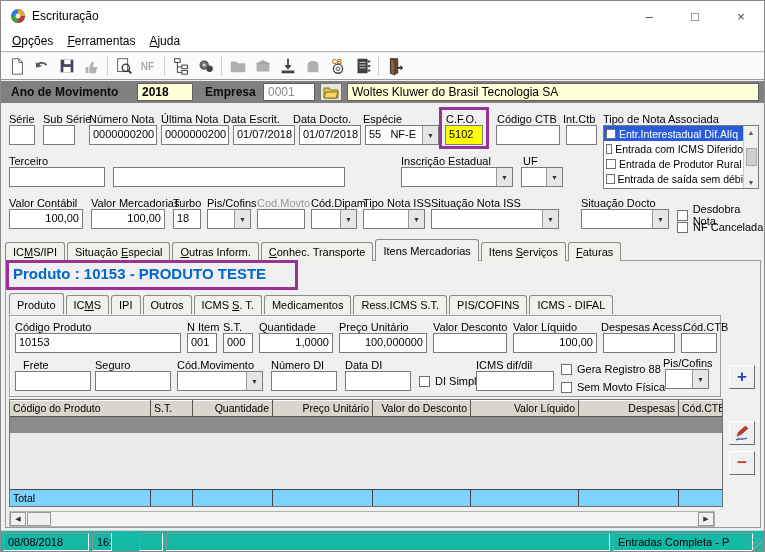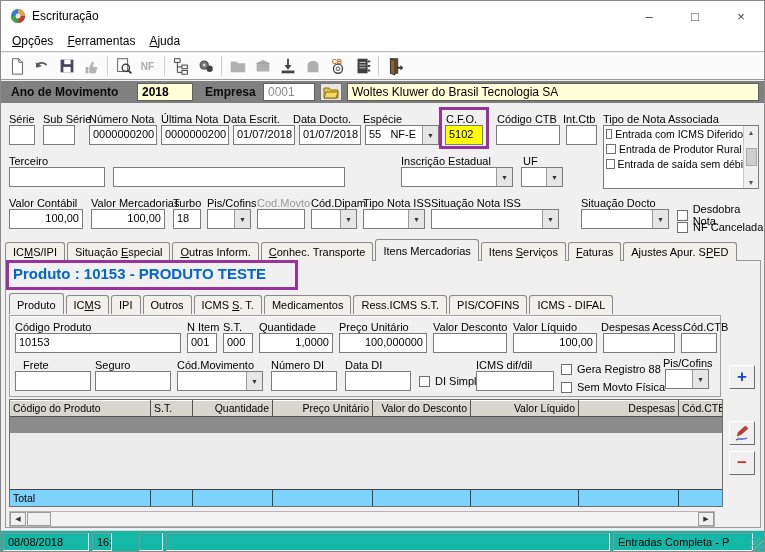--- a/index.html
+++ b/index.html
@@ -252,20 +252,24 @@
       <span class="combo-val">55   NF-E</span>
       <span class="combo-btn">▼</span>
     </div>
     <div class="fld" style="left:444px;top:22px;width:38px;background:#FFFF00;">5102</div>
     <div class="annot" style="left:438px;top:4px;width:50px;height:42px;"></div>
     <div class="fld" style="left:495px;top:22px;width:64px;"></div>
     <div class="fld" style="left:565px;top:22px;width:31px;"></div>
 
     <div class="nlist" style="left:602px;top:22px;width:156px;height:64px;">
       <div class="nlist-items">
+        <div class="nli sel">
+            <span class="chkbox"></span>
+            <span>Entr.Interestadual Dif.Alíq</span>
+          </div>
         <div class="nli">
             <span class="chkbox"></span>
             <span>Entrada com ICMS Diferido</span>
           </div>
         <div class="nli">
             <span class="chkbox"></span>
             <span>Entrada de Produtor Rural</span>
           </div>
         <div class="nli">
             <span class="chkbox"></span>
@@ -336,21 +340,20 @@
     </div>
 
     <div class="tabstrip" style="left:4px;top:136px;height:22px;">
       <div class="tab">IC<u>M</u>S/IPI</div>
       <div class="tab">Situação <u>E</u>special</div>
       <div class="tab"><u>O</u>utras Inform.</div>
       <div class="tab"><u>C</u>onhec. Transporte</div>
       <div class="tab active">Itens Mercadorias</div>
       <div class="tab">Itens <u>S</u>erviços</div>
       <div class="tab"><u>F</u>aturas</div>
-      <div class="tab">Ajustes Apur. S<u>P</u>ED</div>
     </div>
 
     <div class="tabpanel" style="left:4px;top:157px;width:756px;height:268px;"></div>
 
     <div class="prod-header" style="left:12px;top:162px;">Produto : 10153 - PRODUTO TESTE</div>
     <div class="annot" style="left:5px;top:157px;width:292px;height:30px;"></div>
 
     <div class="tabstrip" style="left:8px;top:190px;height:21px;">
       <div class="tab active" style="height:21px;">Produto</div>
       <div class="tab">IC<u>M</u>S</div>

